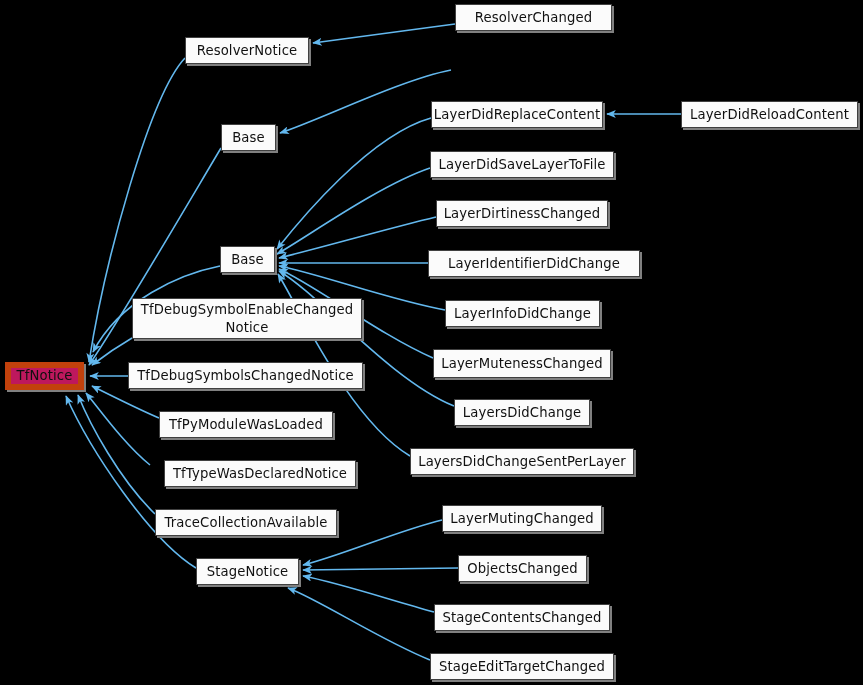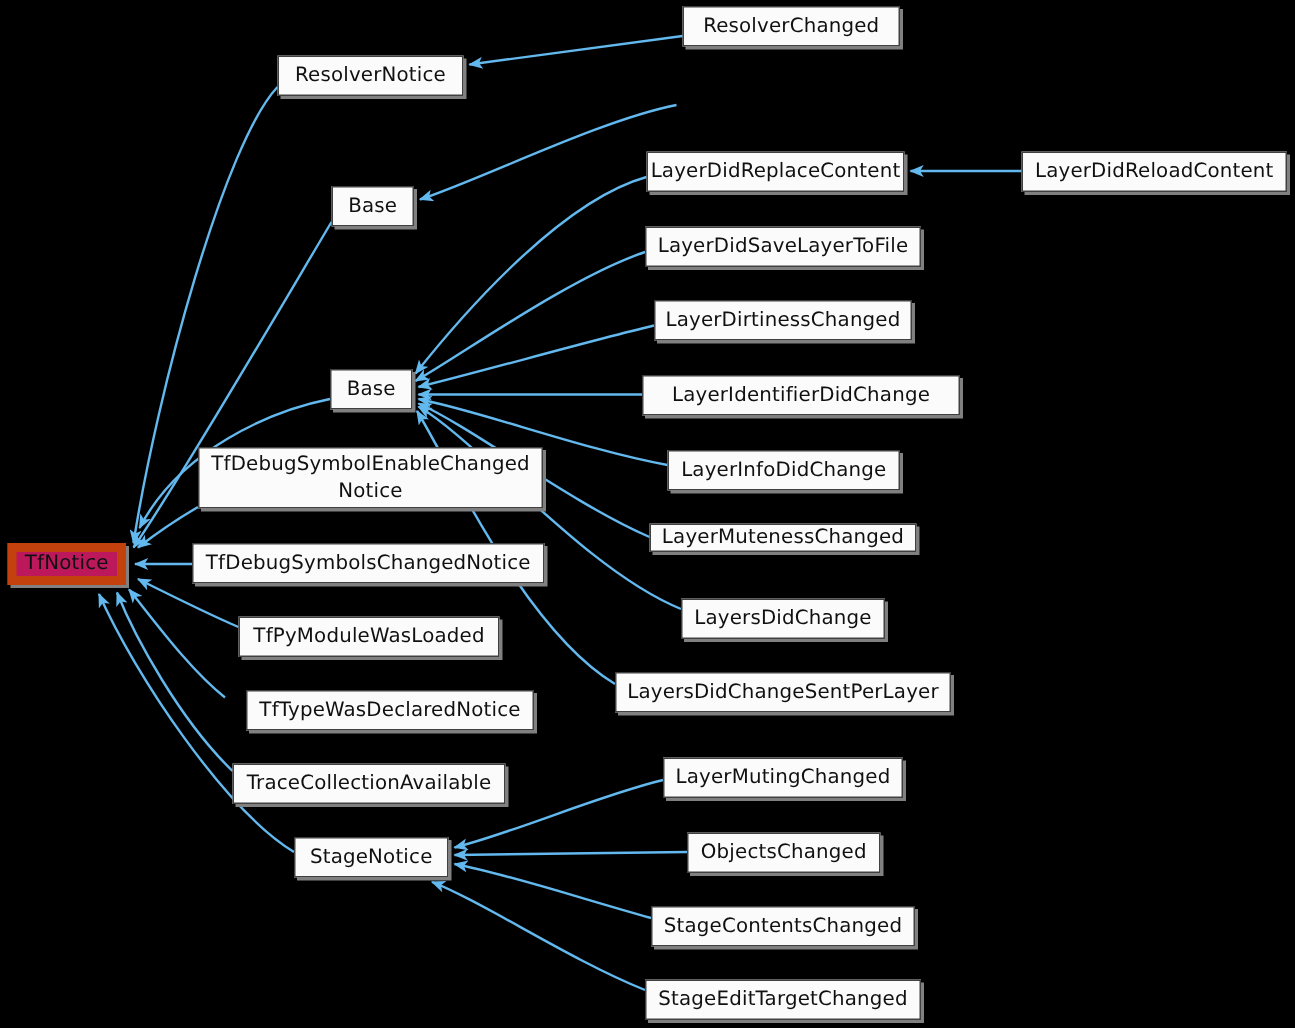--- a/index.html
+++ b/index.html
@@ -89,27 +89,27 @@
     <div class="node" style="left: 185px; top: 37px; width: 124px; height: 27px; text-align: right;"><span class="label">ResolverNotice</span></div>
     <div class="node" style="left: 221px; top: 124px; width: 55px; height: 27px;"><span class="label">Base</span></div>
     <div class="node" style="left: 220px; top: 246px; width: 55px; height: 27px;"><span class="label">Base</span></div>
     <div class="node" style="left: 132px; top: 298px; width: 230px; height: 41px;"><span class="label">TfDebugSymbolEnableChanged
 Notice</span></div>
     <div class="node" style="left: 128px; top: 362px; width: 235px; height: 27px;"><span class="label">TfDebugSymbolsChangedNotice</span></div>
     <div class="node" style="left: 159px; top: 411px; width: 174px; height: 27px; text-align: center;"><span class="label">TfPyModuleWasLoaded</span></div>
     <div class="node" style="left: 164px; top: 460px; width: 192px; height: 27px;"><span class="label">TfTypeWasDeclaredNotice</span></div>
     <div class="node" style="left: 155px; top: 509px; width: 182px; height: 27px;"><span class="label">TraceCollectionAvailable</span></div>
     <div class="node" style="left: 196px; top: 558px; width: 103px; height: 27px;"><span class="label">StageNotice</span></div>
-    <div class="node" style="left: 455px; top: 4px; width: 145px; height: 27px;"><span class="label">ResolverChanged</span></div>
+    <div class="node" style="left: 455px; top: 4px; width: 157px; height: 27px;"><span class="label">ResolverChanged</span></div>
     <div class="node" style="left: 431px; top: 101px; width: 172px; height: 27px;"><span class="label">LayerDidReplaceContent</span></div>
     <div class="node" style="left: 681px; top: 101px; width: 177px; height: 27px;"><span class="label">LayerDidReloadContent</span></div>
     <div class="node" style="left: 430px; top: 151px; width: 184px; height: 27px;"><span class="label">LayerDidSaveLayerToFile</span></div>
     <div class="node" style="left: 436px; top: 200px; width: 172px; height: 27px;"><span class="label">LayerDirtinessChanged</span></div>
     <div class="node" style="left: 428px; top: 250px; width: 212px; height: 27px;"><span class="label">LayerIdentifierDidChange</span></div>
     <div class="node" style="left: 445px; top: 300px; width: 155px; height: 27px;"><span class="label">LayerInfoDidChange</span></div>
-    <div class="node" style="left: 433px; top: 349px; width: 178px; height: 19px;"><span class="label">LayerMutenessChanged</span></div>
+    <div class="node" style="left: 433px; top: 349px; width: 178px; height: 29px;"><span class="label">LayerMutenessChanged</span></div>
     <div class="node" style="left: 454px; top: 399px; width: 136px; height: 27px;"><span class="label">LayersDidChange</span></div>
     <div class="node" style="left: 410px; top: 448px; width: 224px; height: 27px;"><span class="label">LayersDidChangeSentPerLayer</span></div>
     <div class="node" style="left: 442px; top: 505px; width: 160px; height: 27px;"><span class="label">LayerMutingChanged</span></div>
     <div class="node" style="left: 458px; top: 555px; width: 129px; height: 27px;"><span class="label">ObjectsChanged</span></div>
     <div class="node" style="left: 434px; top: 604px; width: 176px; height: 27px;"><span class="label">StageContentsChanged</span></div>
     <div class="node" style="left: 430px; top: 653px; width: 184px; height: 27px;"><span class="label">StageEditTargetChanged</span></div>
   </div>
 
 </body></html>

